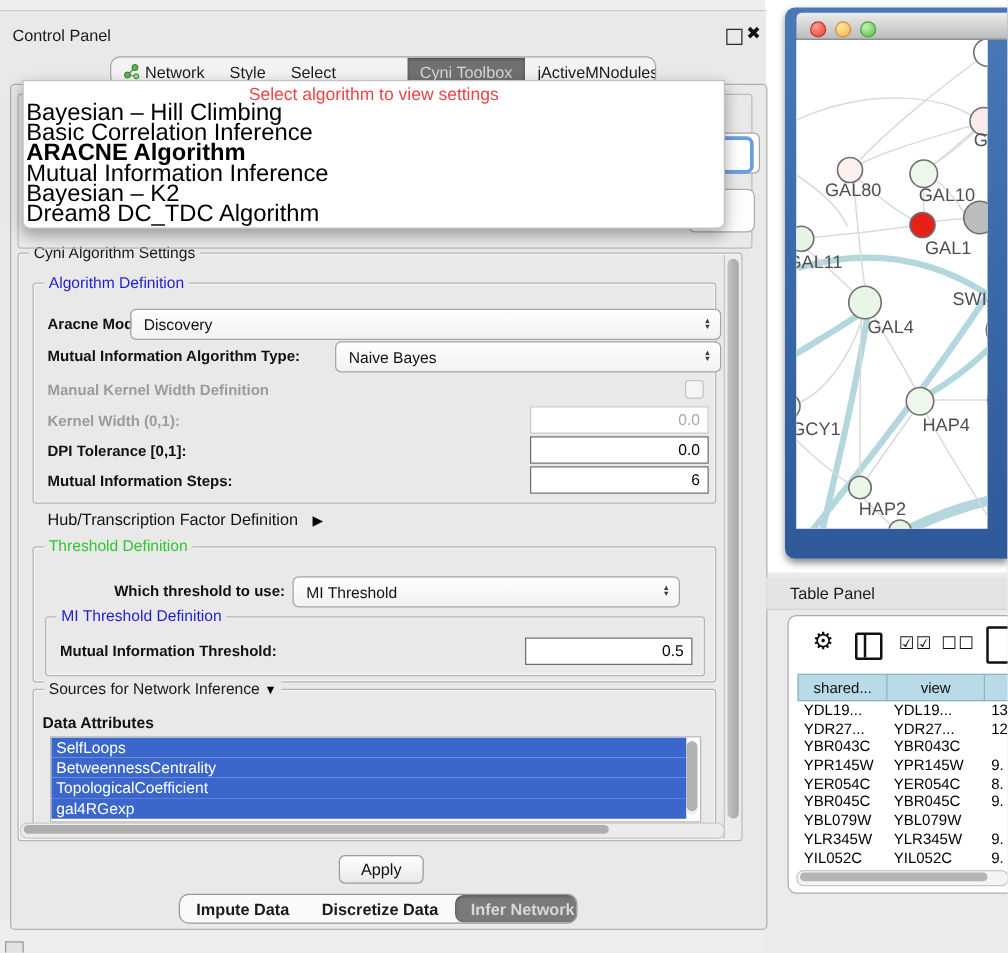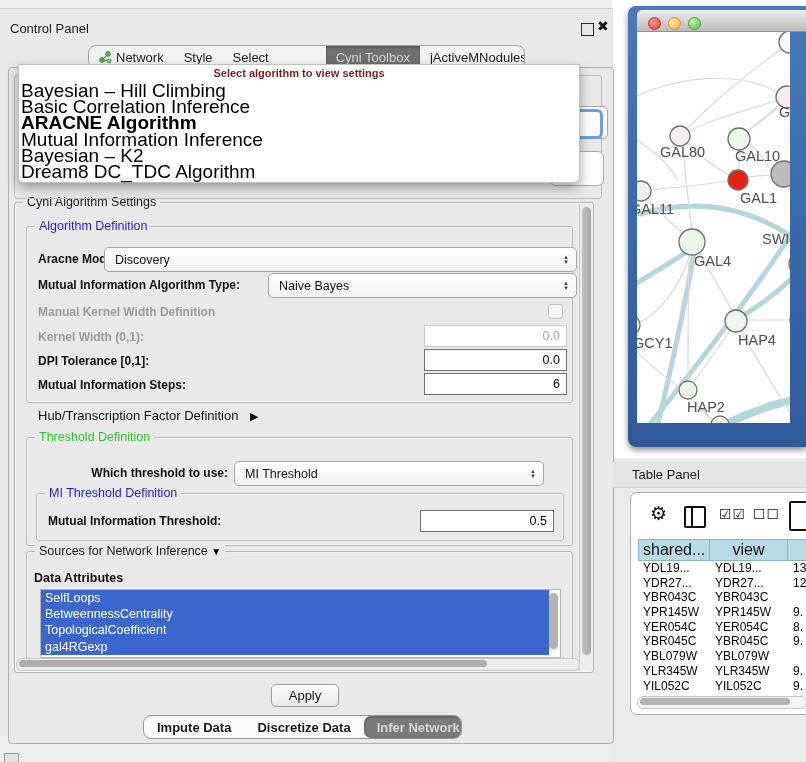--- a/index.html
+++ b/index.html
@@ -32,21 +32,21 @@
 
   
   .frag-group{left:14px;top:66px;width:586px;height:122px;border:1px solid #bcbcbc;border-radius:3px;}
   .frag-combo{left:566px;top:97px;width:40px;height:31px;background:#fff;border:1px solid #a6a6a6;border-radius:5px;}
   .frag-combo-focus{left:575px;top:100px;width:22px;height:24px;border:3px solid #699fe0;border-radius:6px;background:#fff;}
   .frag-combo2{left:550px;top:142px;width:52px;height:33px;background:#fdfdfd;border:1px solid #ababab;border-radius:6px;}
 
   
   .popup{left:18px;top:55px;width:560px;height:117px;background:#ffffff;border:1px solid #c2c2c2;
          border-radius:0 0 6px 6px;box-shadow:0 5px 12px rgba(0,0,0,.35);z-index:30;}
-  .popup-prompt{text-align:center;font-size:11px;color:#7f1d1d;padding-top:2px;height:16px;font-weight:bold;}
+  .popup-prompt{text-align:center;font-size:14px;color:#ef4444;padding-top:2px;height:16px;}
   .dd-item{font-size:19px;color:#000;line-height:16.2px;padding-left:2px;white-space:nowrap;}
   .dd-item.bold{font-weight:bold;}
 
   
   .groupbox{border:1px solid #b6b6b6;border-radius:3px;box-shadow:inset 0 0 0 1px rgba(255,255,255,.55);}
   .gb-title{position:absolute;top:-8px;left:8px;background:#e9e9e9;padding:0 4px;font-size:12.5px;white-space:nowrap;}
   .t-black{color:#1a1a1a;}
   .t-blue{color:#1f1fd1;}
   .t-green{color:#2ec82e;}
 
@@ -108,21 +108,21 @@
   .tp-card{left:630px;top:492px;width:182px;height:221px;background:#fff;border:1px solid #ababab;border-radius:7px;}
   .tp-toolbar{position:absolute;left:0;top:0;width:100%;height:46px;display:flex;align-items:center;}
   .icon-gear{position:absolute;left:19px;top:9px;font-size:19px;color:#111;}
   .icon-split{position:absolute;left:53px;top:13px;width:18px;height:18px;border:2px solid #111;border-radius:2px;}
   .icon-split::after{content:"";position:absolute;left:5px;top:0;width:2px;height:100%;background:#111;}
   .icon-checks{position:absolute;left:88px;top:13px;font-size:14px;color:#111;letter-spacing:1px;}
   .icon-unchecks{position:absolute;left:122px;top:13px;font-size:14px;color:#111;letter-spacing:1px;}
   .icon-doc{position:absolute;left:158px;top:8px;width:18px;height:26px;border:2px solid #111;border-radius:2px;background:#fff;}
   .tp-table{position:absolute;left:7px;top:46px;width:230px;}
   .tp-head{display:flex;height:22px;background:#b9dbe8;border:1px solid #8fb3c2;box-sizing:border-box;}
-  .tp-hcell{font-size:16px;color:#111;display:flex;align-items:center;justify-content:center;
+  .tp-hcell{font-size:12px;color:#111;display:flex;align-items:center;justify-content:center;
             border-right:1px solid #8fb3c2;box-sizing:border-box;}
   .tp-row{display:flex;height:14.7px;}
   .tp-cell{font-size:12px;color:#000;white-space:nowrap;overflow:hidden;padding-left:5px;box-sizing:border-box;}
   .tp-hscroll{position:absolute;left:6px;top:203px;width:168px;height:11px;background:#f4f4f4;
               border:1px solid #c6c6c6;border-radius:6px;}
   .tp-hthumb{position:absolute;left:2px;top:1px;width:150px;height:7px;background:#b4b4b4;border-radius:4px;}
 
   svg text{font-family:"Liberation Sans","DejaVu Sans",sans-serif;}
 </style>
 </head>

